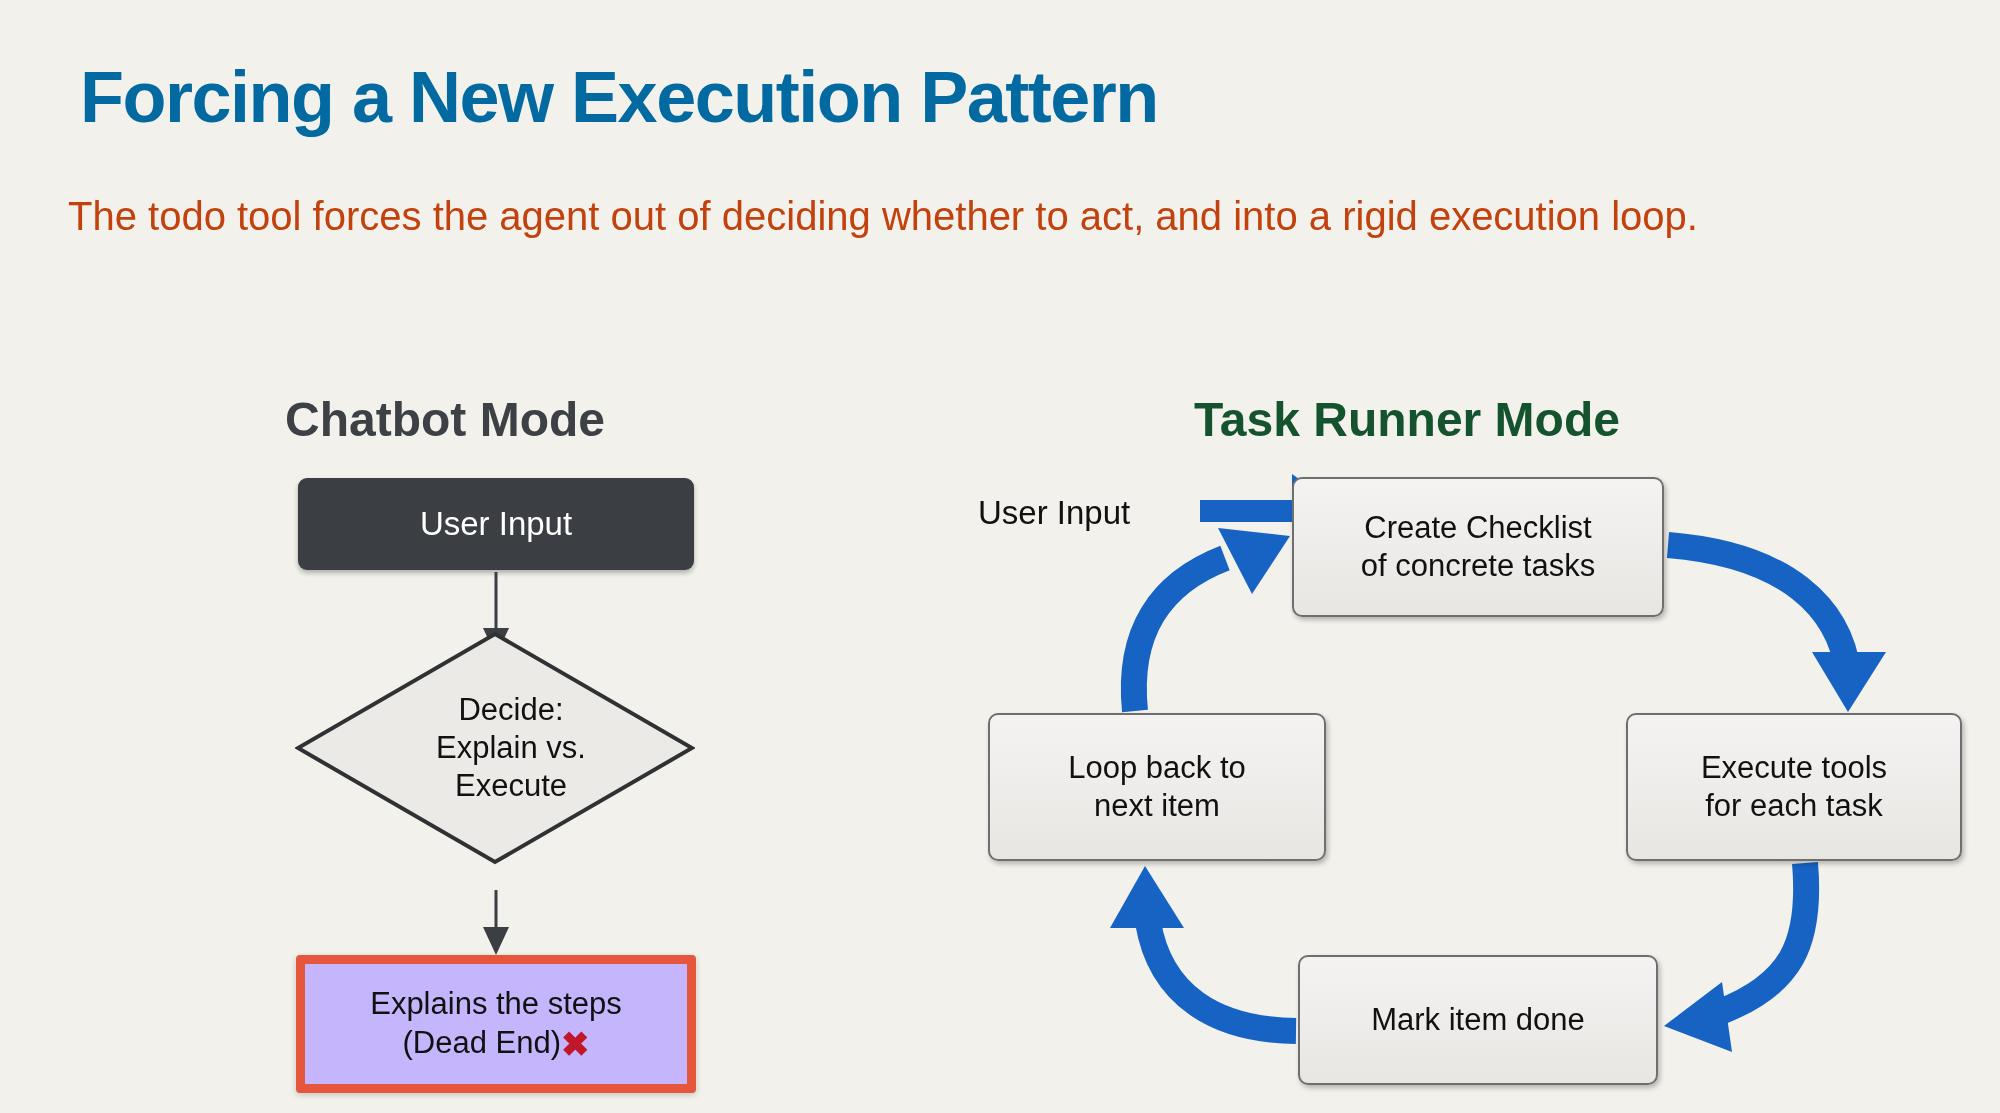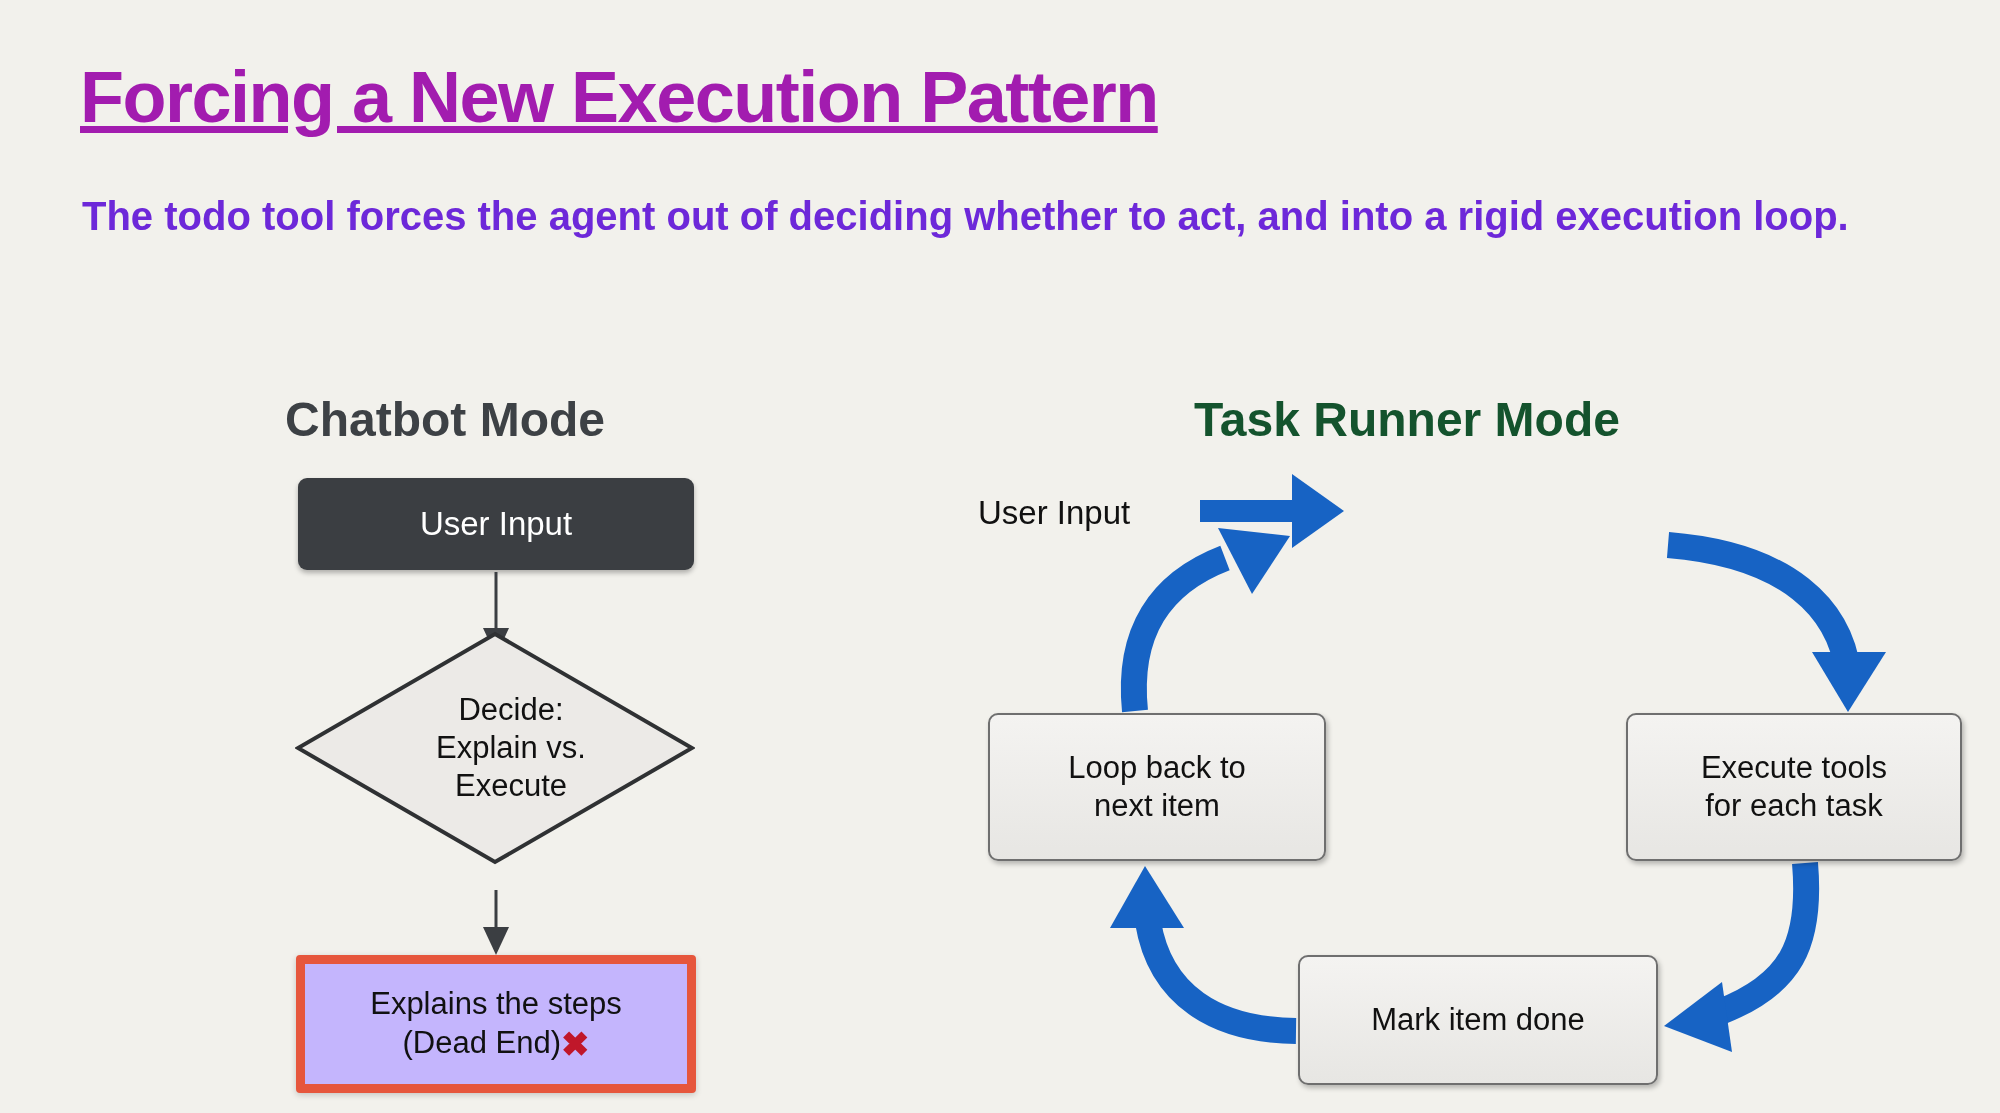--- a/index.html
+++ b/index.html
@@ -17,33 +17,32 @@
   }
 
   
   #page-title {
     position: absolute;
     left: 80px;
     top: 60px;
     font-size: 72px;
     font-weight: bold;
     letter-spacing: -1.5px;
-    color: #a21caf;
+    color: #0369a1;
     line-height: 1.05;
     white-space: nowrap;
-    text-decoration: underline;
   }
   #page-subtitle {
     position: absolute;
-    left: 82px;
+    left: 68px;
     top: 190px;
     width: 1840px;
     font-size: 40px;
-    font-weight: 700;
-    color: #6d28d9;
+    font-weight: 400;
+    color: #c2410c;
     line-height: 1.32;
   }
 
   
   .col-heading {
     position: absolute;
     font-size: 48px;
     font-weight: bold;
     text-align: center;
     white-space: nowrap;
@@ -244,20 +243,24 @@
       <path d="M 1296 1031 C 1215 1030 1160 995 1148 922" fill="none" stroke="#1763c4" stroke-width="26" stroke-linecap="butt"></path>
       <polygon points="1145 866, 1110 928, 1184 928" fill="#1763c4"></polygon>
     </g>
 
     <g>
       <path d="M 1135 711 C 1127 632 1160 583 1225 558" fill="none" stroke="#1763c4" stroke-width="26" stroke-linecap="butt"></path>
       <polygon points="1290 536, 1218 528, 1252 594" fill="#1763c4"></polygon>
     </g>
   </svg>
 
+  <div id="box-create" class="cycle-box">
+    <span>Create Checklist</span>
+    <span>of concrete tasks</span>
+  </div>
 
   <div id="box-mark" class="cycle-box">
     <span>Mark item done</span>
   </div>
 
   <div id="box-execute" class="cycle-box">
     <span>Execute tools</span>
     <span>for each task</span>
   </div>
 

